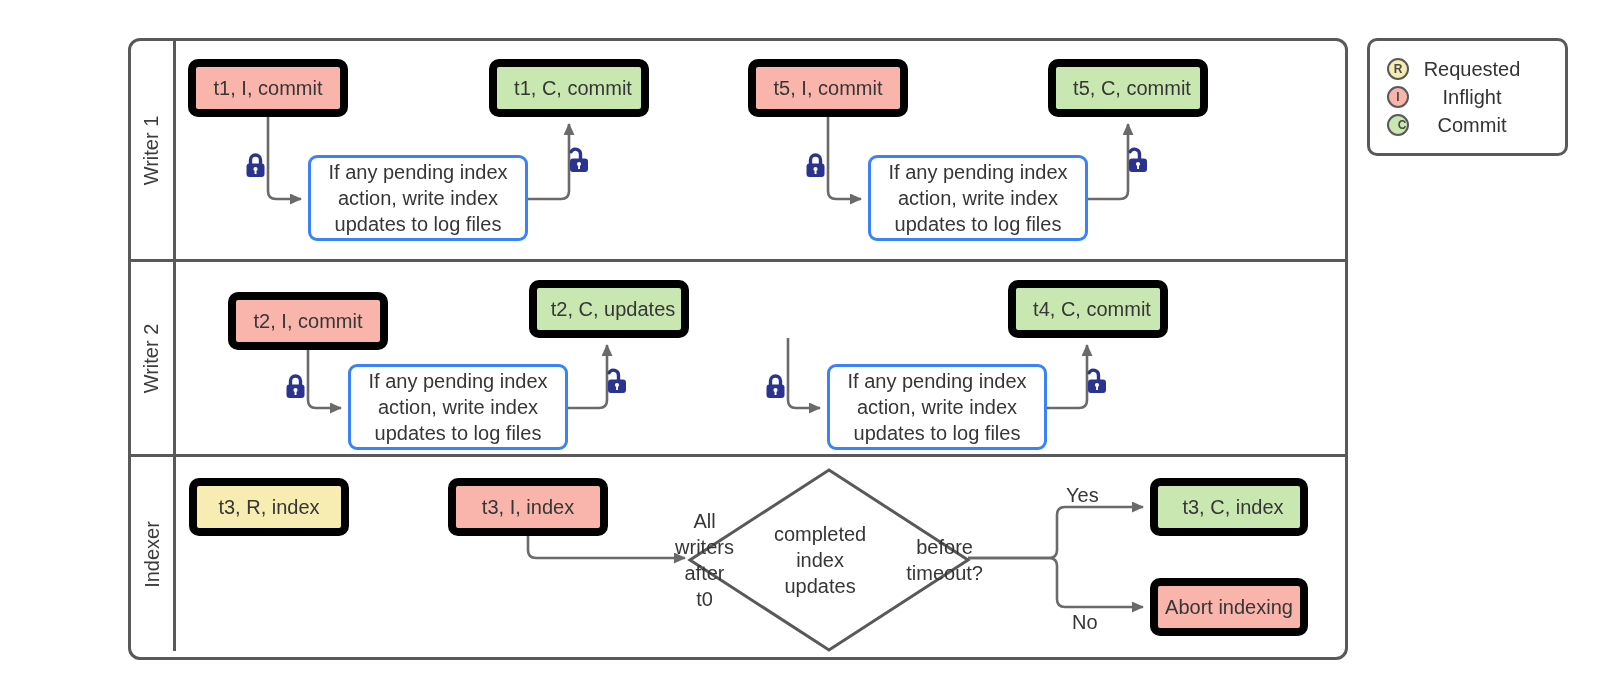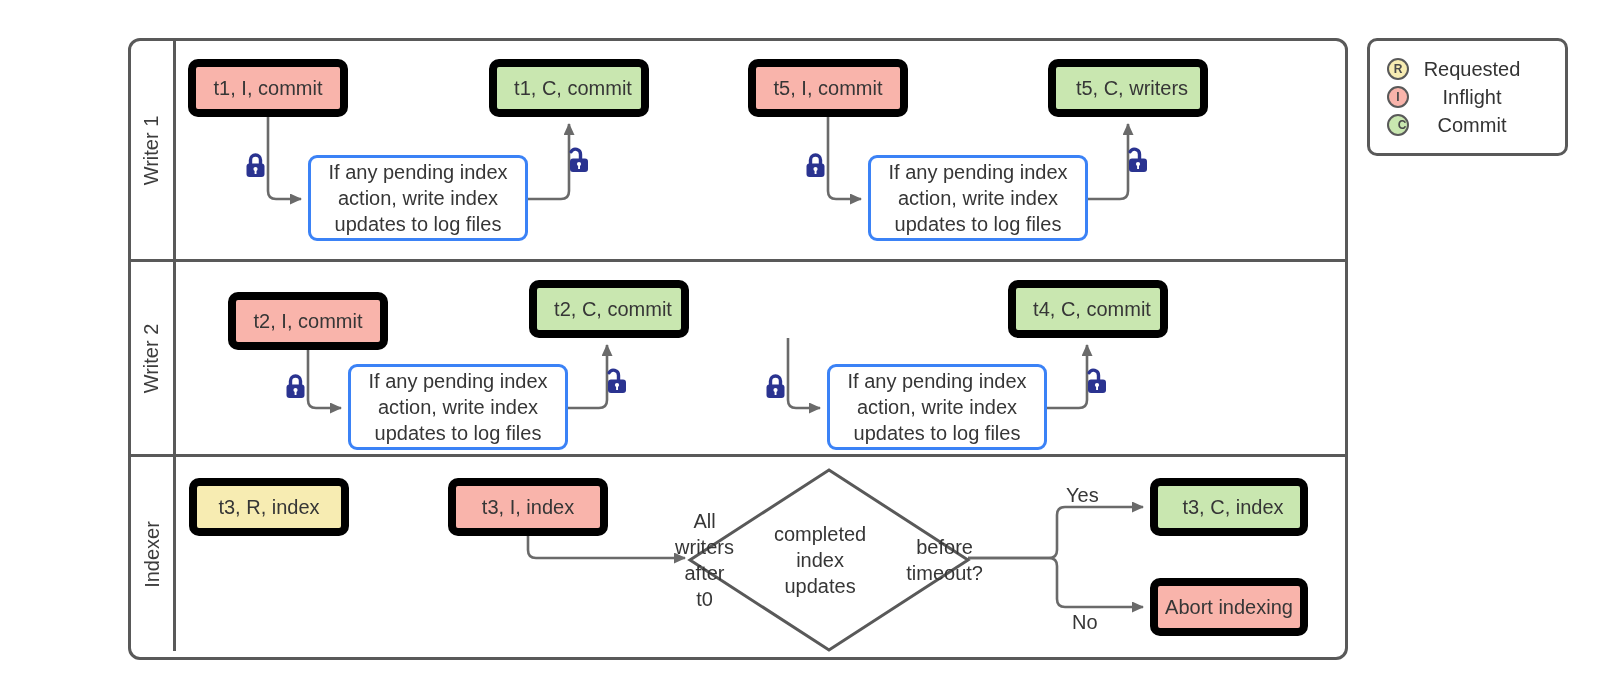--- a/index.html
+++ b/index.html
@@ -120,35 +120,35 @@
       <div class="lane-label-cell">
         <span class="lane-label">Indexer</span>
       </div>
       <div class="lane-body"></div>
     </div>
   </div>
 
   <div class="node inflight" style="left:188px;top:59px;width:160px">t1, I, commit</div>
   <div class="node commit" style="left:489px;top:59px;width:160px">t1, C, commit</div>
   <div class="node inflight" style="left:748px;top:59px;width:160px">t5, I, commit</div>
-  <div class="node commit" style="left:1048px;top:59px;width:160px">t5, C, writers</div>
+  <div class="node commit" style="left:1048px;top:59px;width:160px">t5, C, commit</div>
 
   <div class="process" style="left:308px;top:155px">
     <span>If any pending index</span>
     <span>action, write index</span>
     <span>updates to log files</span>
   </div>
   <div class="process" style="left:868px;top:155px">
     <span>If any pending index</span>
     <span>action, write index</span>
     <span>updates to log files</span>
   </div>
 
   <div class="node inflight" style="left:228px;top:292px;width:160px">t2, I, commit</div>
-  <div class="node commit" style="left:529px;top:280px;width:160px">t2, C, commit</div>
+  <div class="node commit" style="left:529px;top:280px;width:160px">t2, C, updates</div>
   <div class="node commit" style="left:1008px;top:280px;width:160px">t4, C, commit</div>
 
   <div class="process" style="left:348px;top:364px">
     <span>If any pending index</span>
     <span>action, write index</span>
     <span>updates to log files</span>
   </div>
   <div class="process" style="left:827px;top:364px">
     <span>If any pending index</span>
     <span>action, write index</span>

